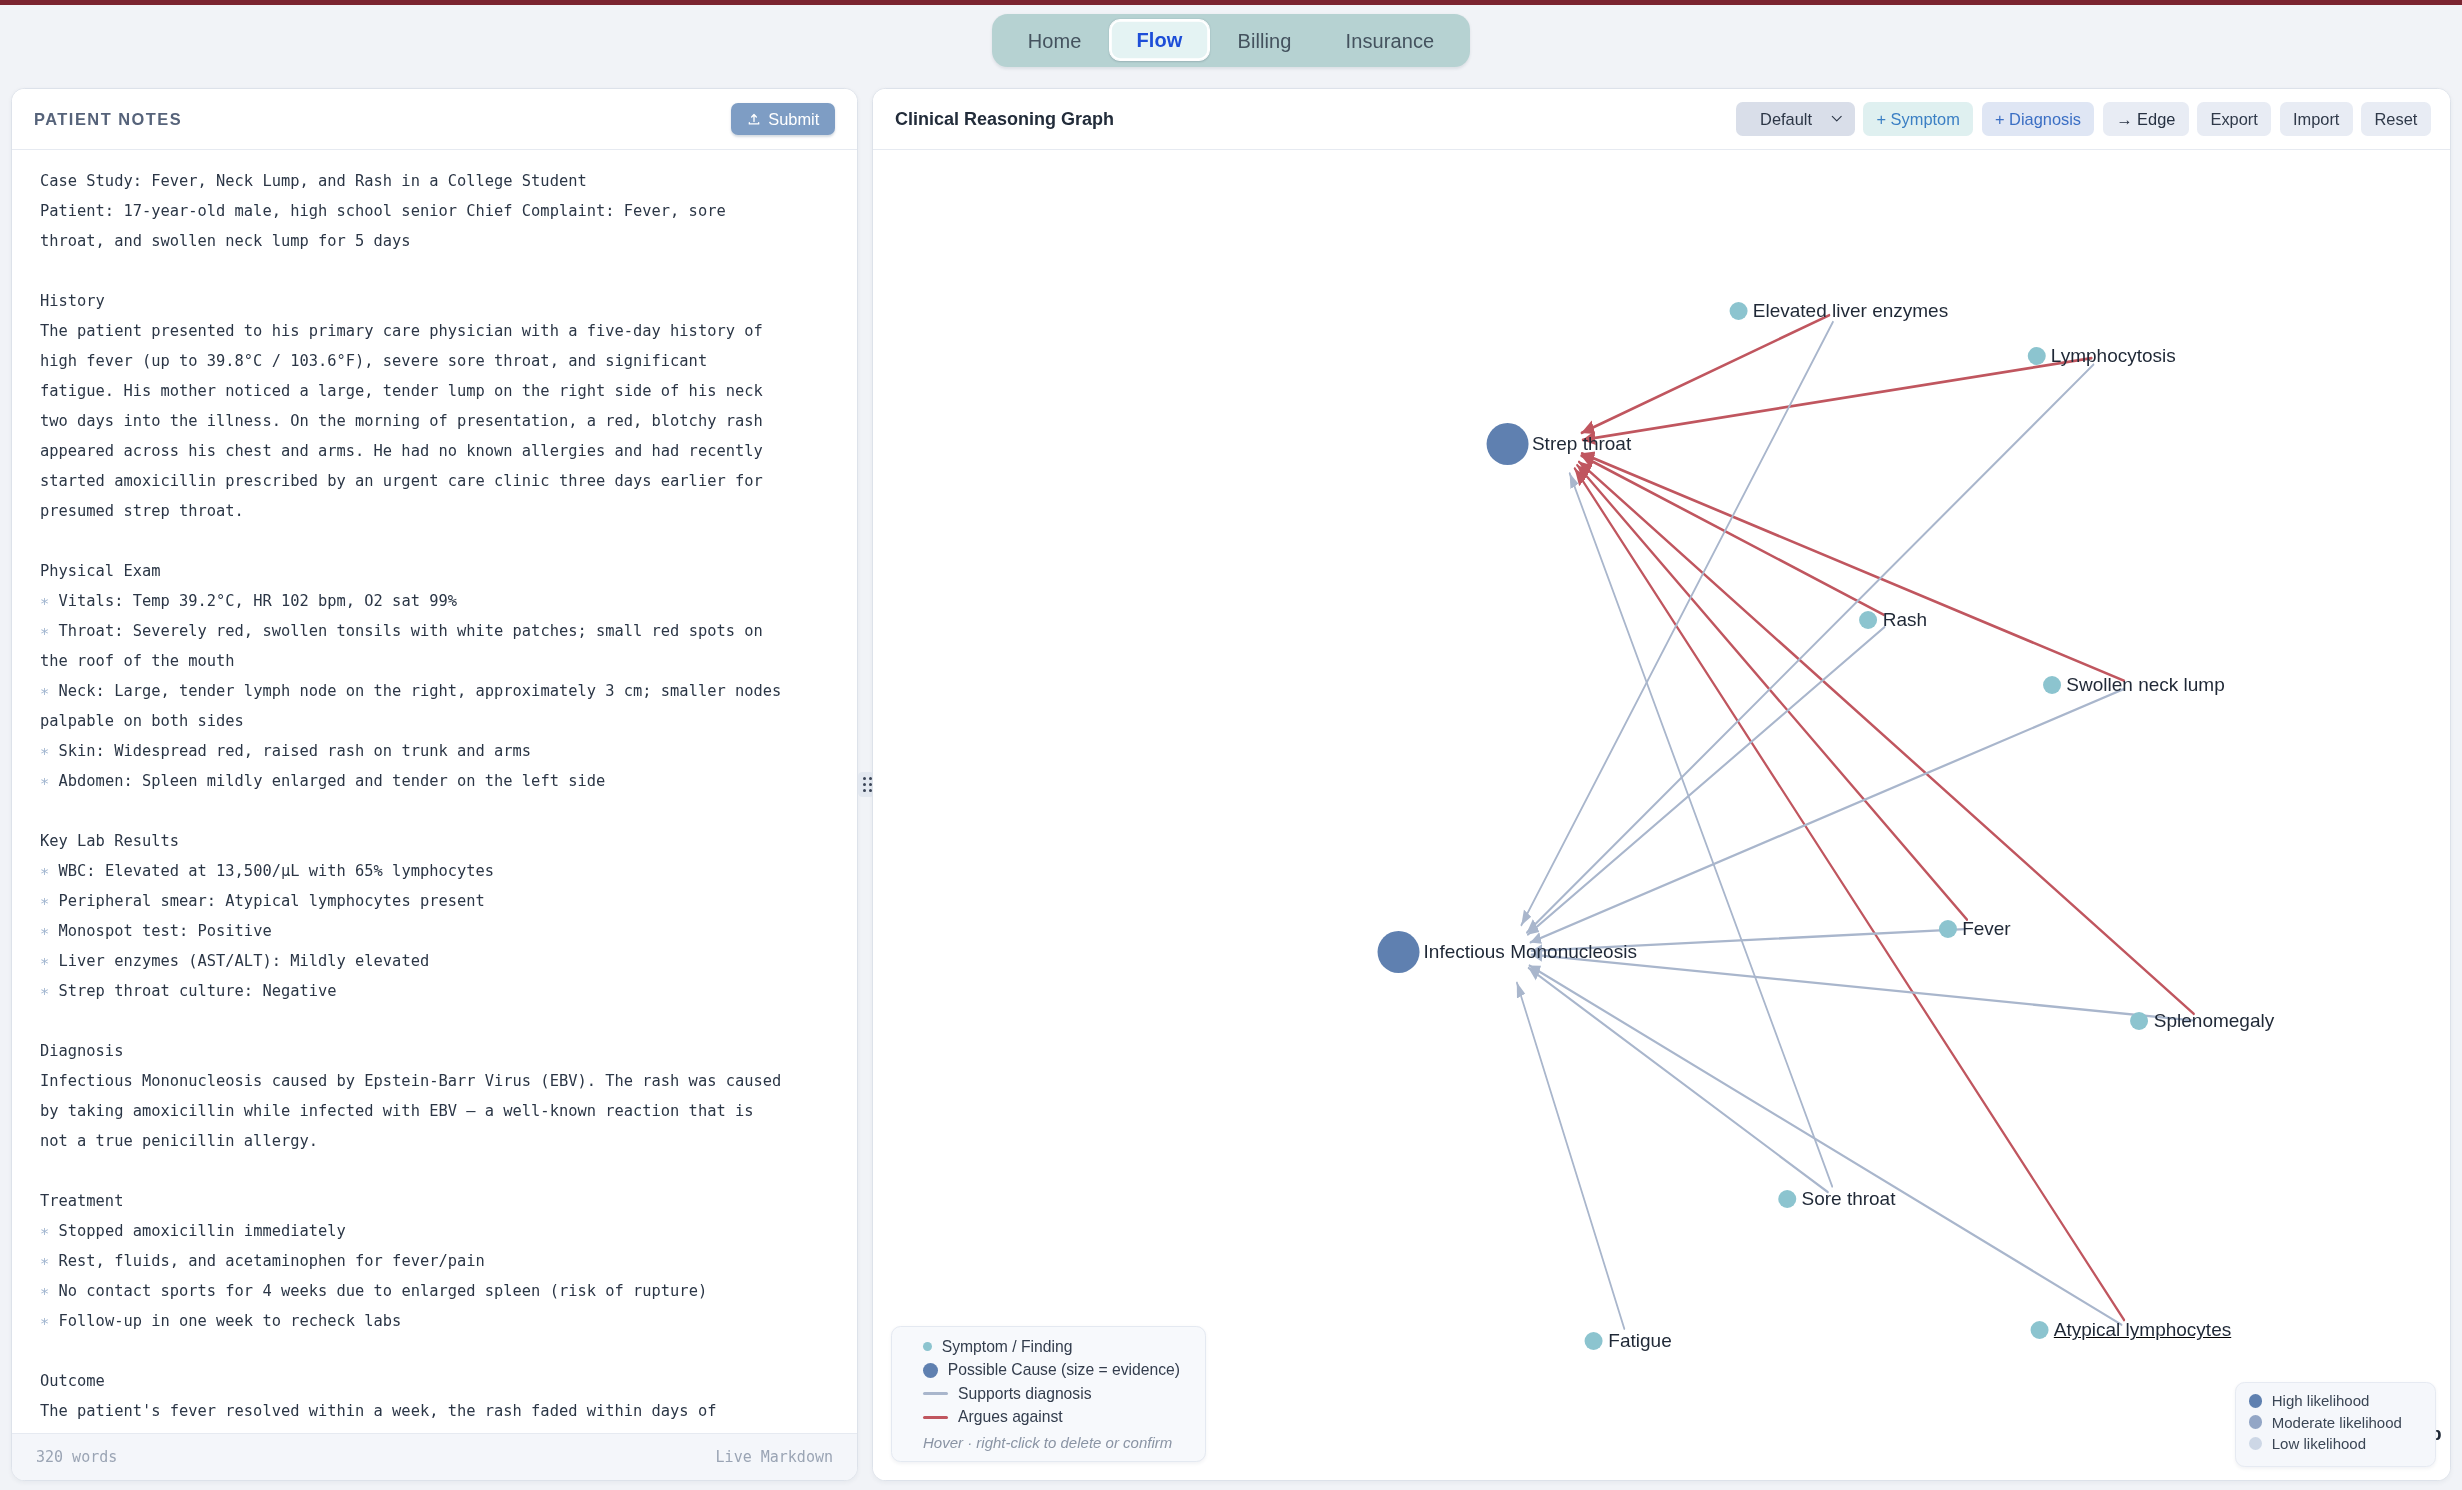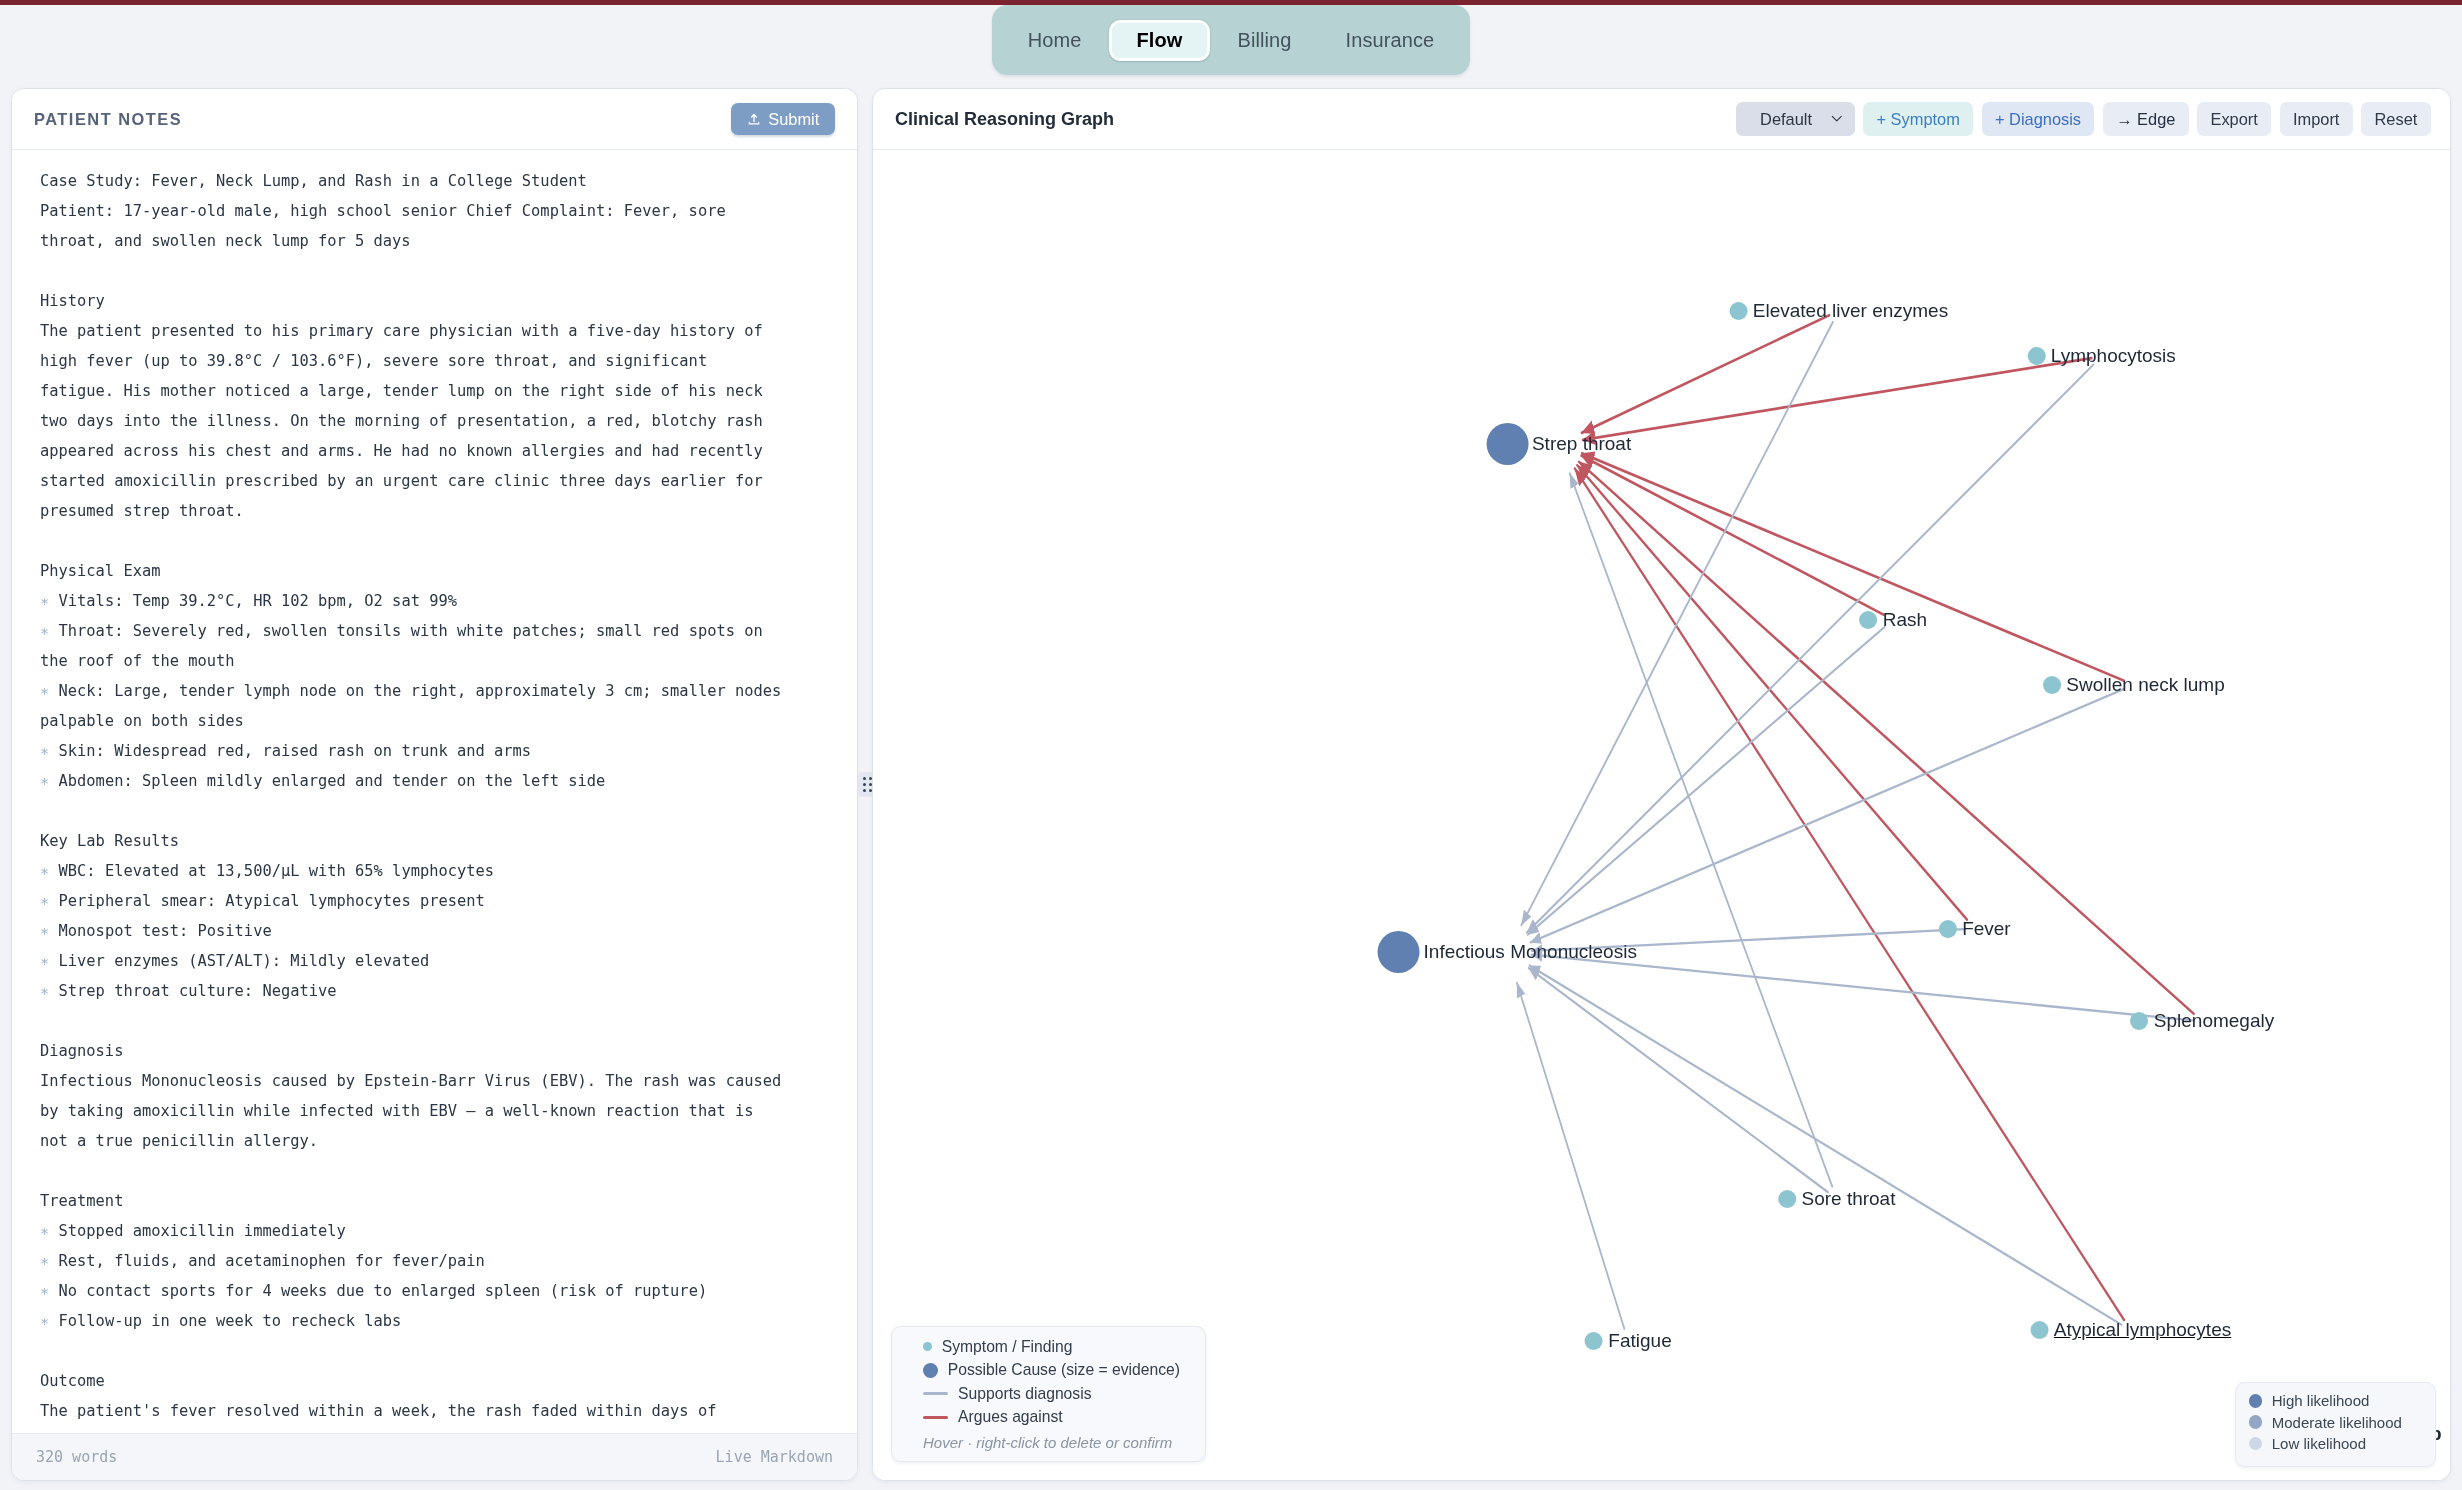--- a/index.html
+++ b/index.html
@@ -16,33 +16,33 @@
     background: #7b2430;
   }
 
   
   .navwrap {
     position: absolute; top: 4.8px; left: 0; width: 2462px; height: 71px;
     background: #f1f3f7;
     display: flex; align-items: center; justify-content: center;
   }
   .navpill {
-    display: flex; align-items: center; gap: 0;
+    display: flex; align-items: flex-end; gap: 0;
     background: #b6d2d2; border-radius: 15.7px;
-    padding: 6px 8.5px; height: 70px;
+    padding: 6px 8.5px; height: 53px;
     box-shadow: 0 1.2px 3px rgba(30,50,70,.10);
   }
   .navtab {
     font-size: 20px; color: #44525e; letter-spacing: 0.1px;
     padding: 9.7px 27px; border-radius: 11px; line-height: 1;
     display: flex; align-items: center; justify-content: center;
     cursor: pointer; white-space: nowrap;
   }
   .navtab.active {
-    background: #e4f3f3; color: #000000; font-weight: 700;
+    background: #e4f3f3; color: #1d4ed8; font-weight: 700;
     box-shadow: 0 0.6px 1.8px rgba(20,40,60,.18), 0 0 0 1.8px #ffffff inset;
     border: 1.8px solid #ffffff;
   }
 
   
   .panel {
     position: absolute; background: #ffffff;
     border: 1.2px solid #dde2ea; border-radius: 13.3px;
     box-shadow: 0 1.2px 4.2px rgba(40,55,80,.05);
     overflow: hidden;

